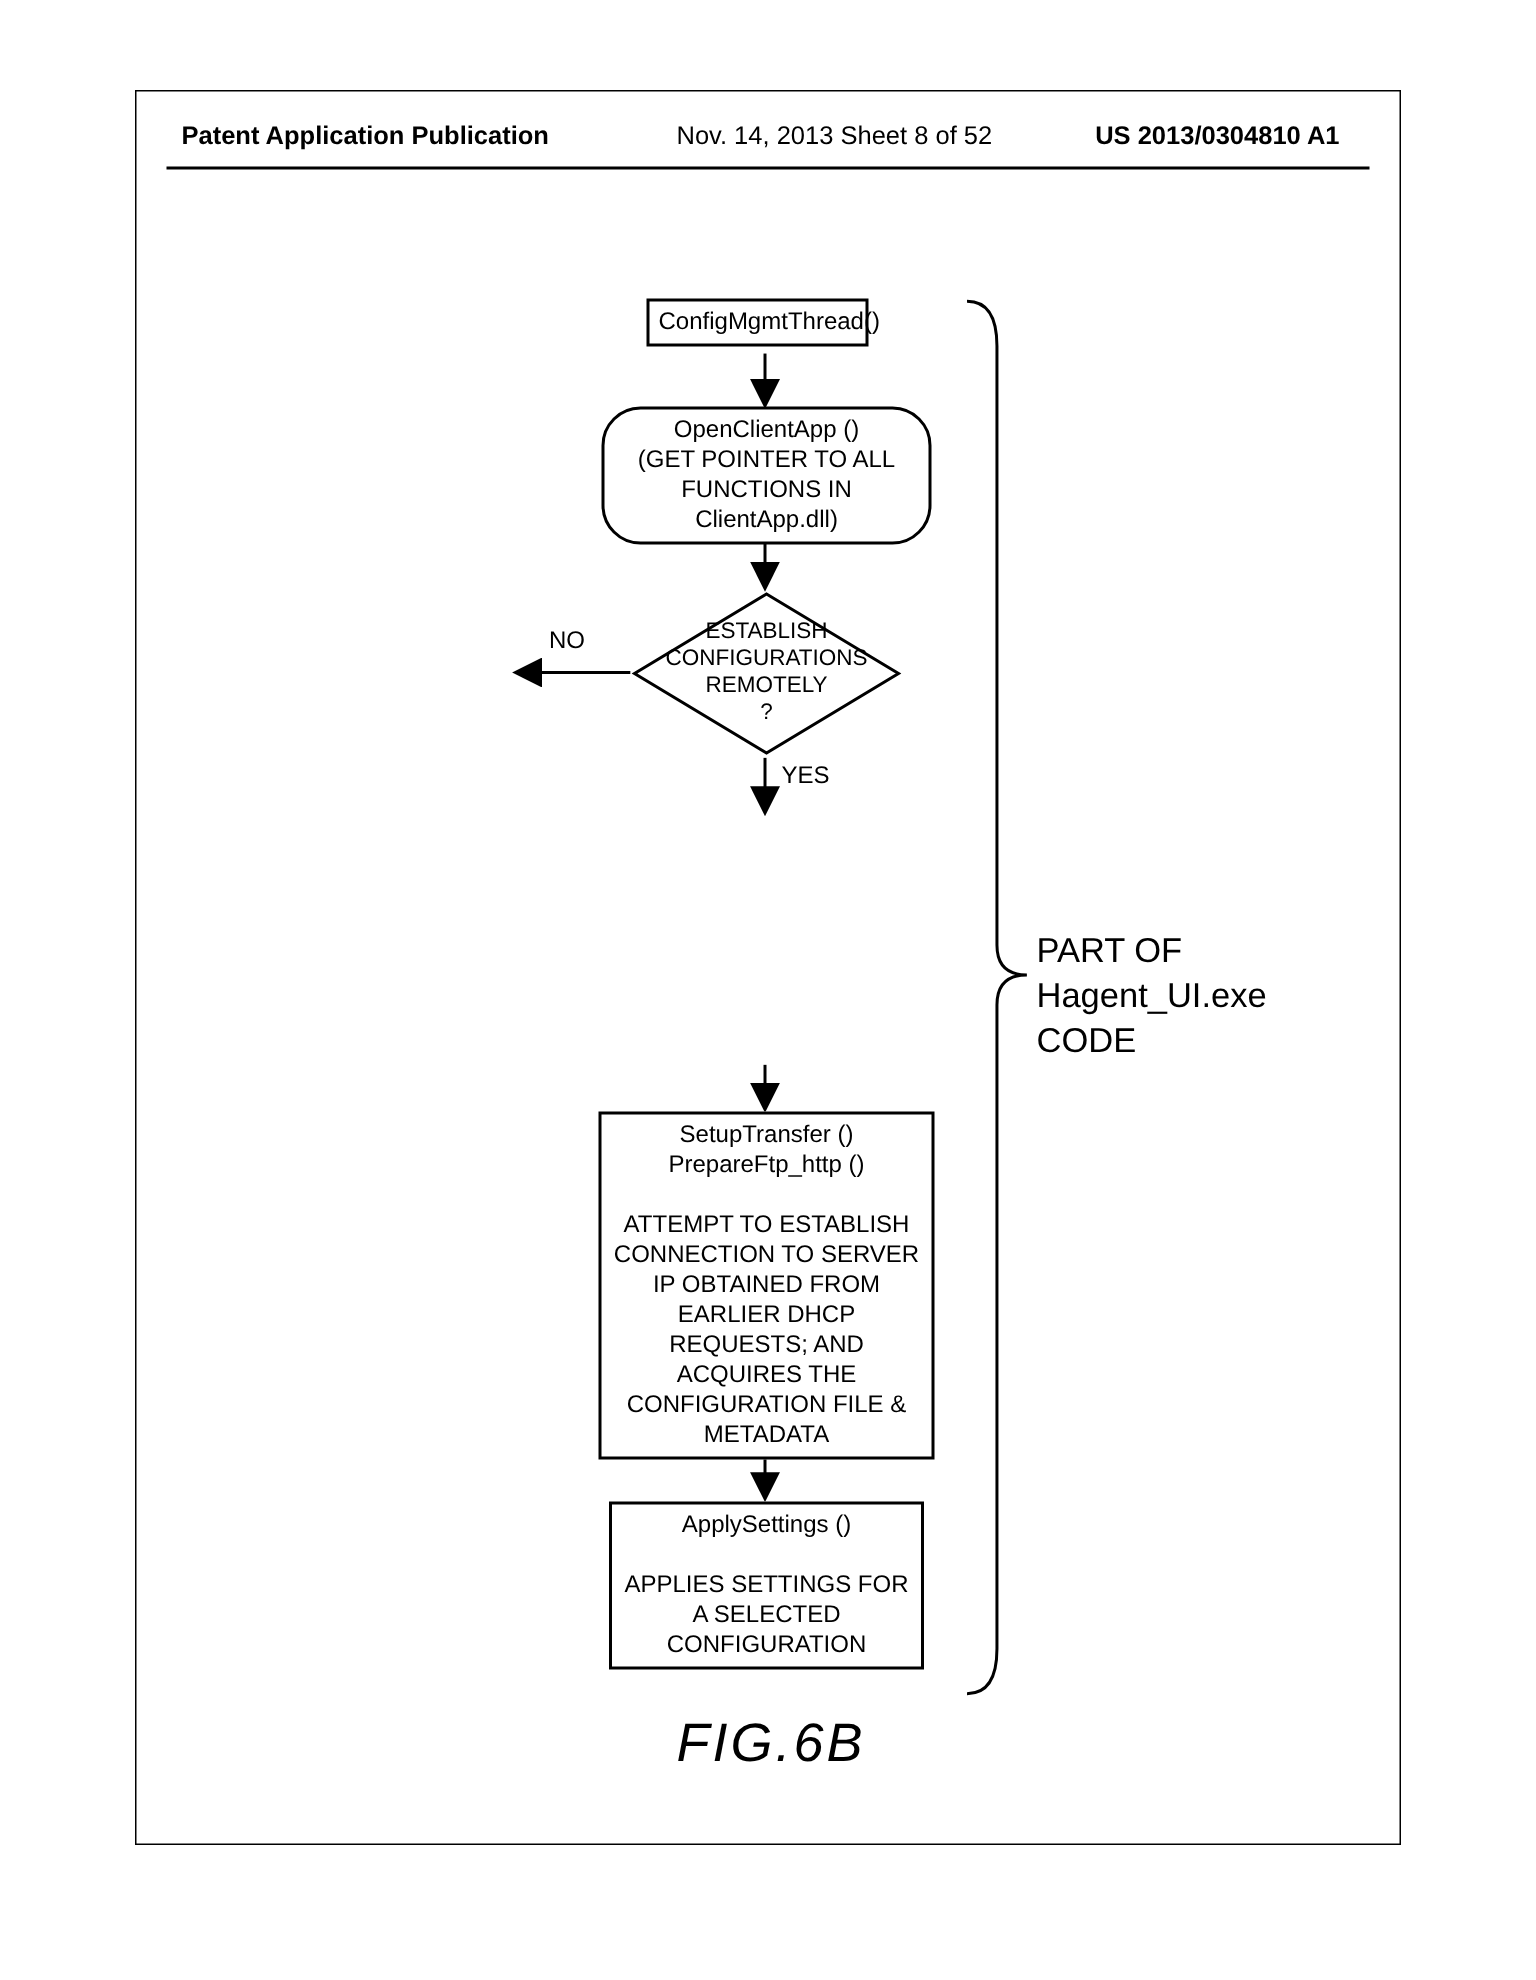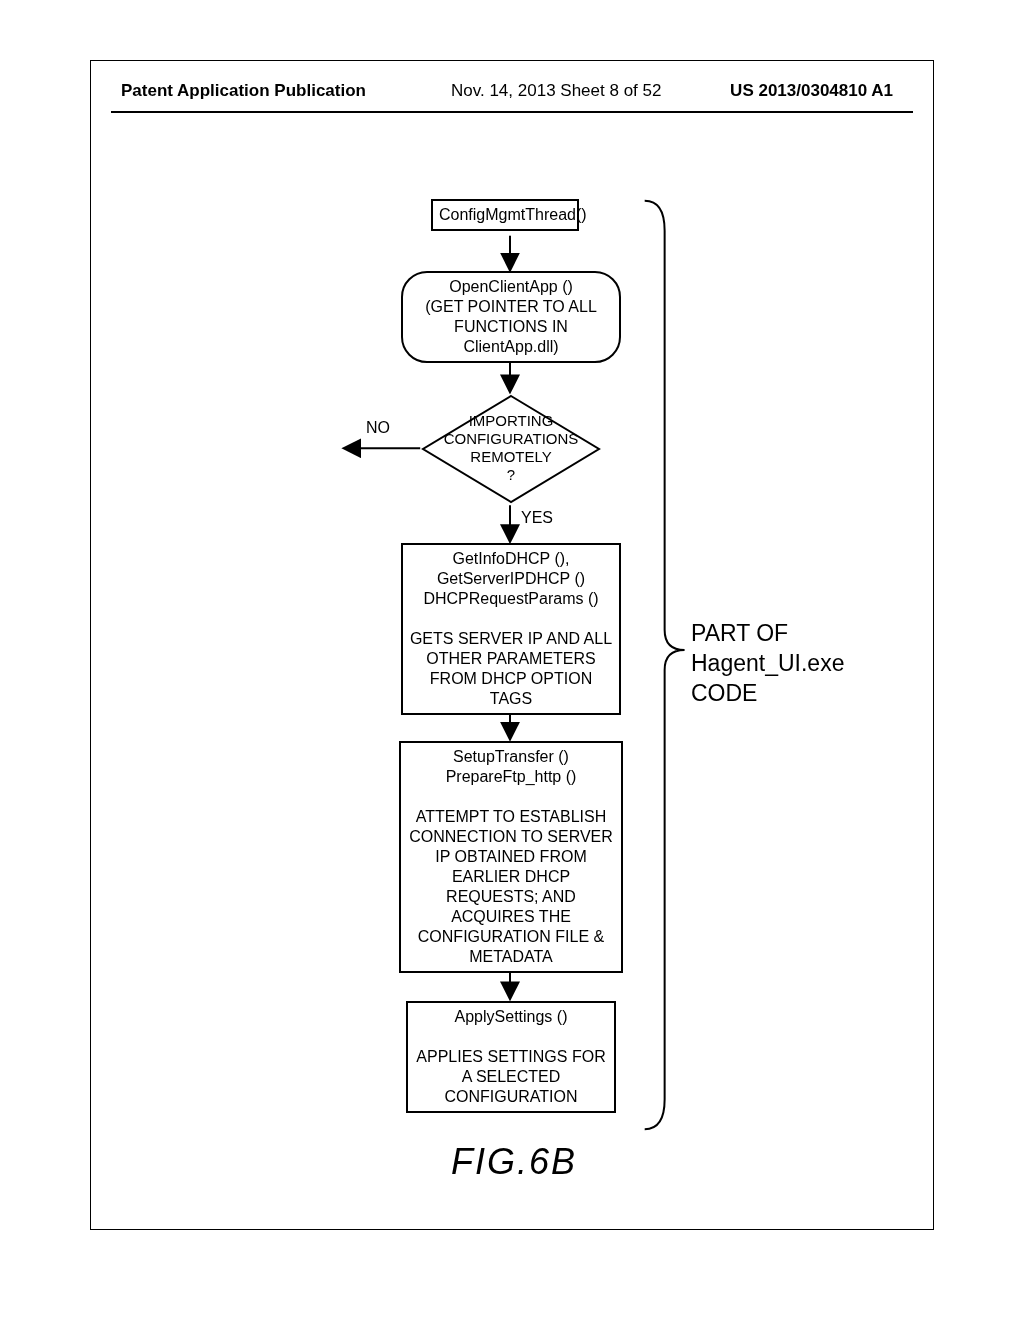--- a/index.html
+++ b/index.html
@@ -114,34 +114,29 @@
 
   <div class="box" style="left:340px; top:138px; width:148px;">ConfigMgmtThread()</div>
 
   <div class="box" style="left:310px; top:210px; width:220px; white-space:pre-line;border-radius:26px;">OpenClientApp ()
 (GET POINTER TO ALL FUNCTIONS IN ClientApp.dll)</div>
 
   <div class="diamond" style="left:330px; top:333px;">
     <svg width="180" height="110">
       <polygon points="90,2 178,55 90,108 2,55" fill="#fff" stroke="#000" stroke-width="2"></polygon>
     </svg>
-    <div class="dtxt" style="white-space:pre-line;">IMPORTING
+    <div class="dtxt" style="white-space:pre-line;">ESTABLISH
 CONFIGURATIONS
 REMOTELY
 ?</div>
   </div>
   <div class="lbl" style="left:275px; top:358px;">NO</div>
   <div class="lbl" style="left:430px; top:448px;">YES</div>
 
 
-  <div class="box" style="left:310px; top:482px; width:220px; white-space:pre-line;">GetInfoDHCP (),
-GetServerIPDHCP ()
-DHCPRequestParams ()
-
-GETS SERVER IP AND ALL OTHER PARAMETERS FROM DHCP OPTION TAGS</div>
 
   <div class="box" style="left:308px; top:680px; width:224px; white-space:pre-line;">SetupTransfer ()
 PrepareFtp_http ()
 
 ATTEMPT TO ESTABLISH CONNECTION TO SERVER IP OBTAINED FROM EARLIER DHCP REQUESTS; AND ACQUIRES THE CONFIGURATION FILE &amp; METADATA</div>
 
   <div class="box" style="left:315px; top:940px; width:210px; white-space:pre-line;">ApplySettings ()
 
 APPLIES SETTINGS FOR A SELECTED CONFIGURATION</div>
 

